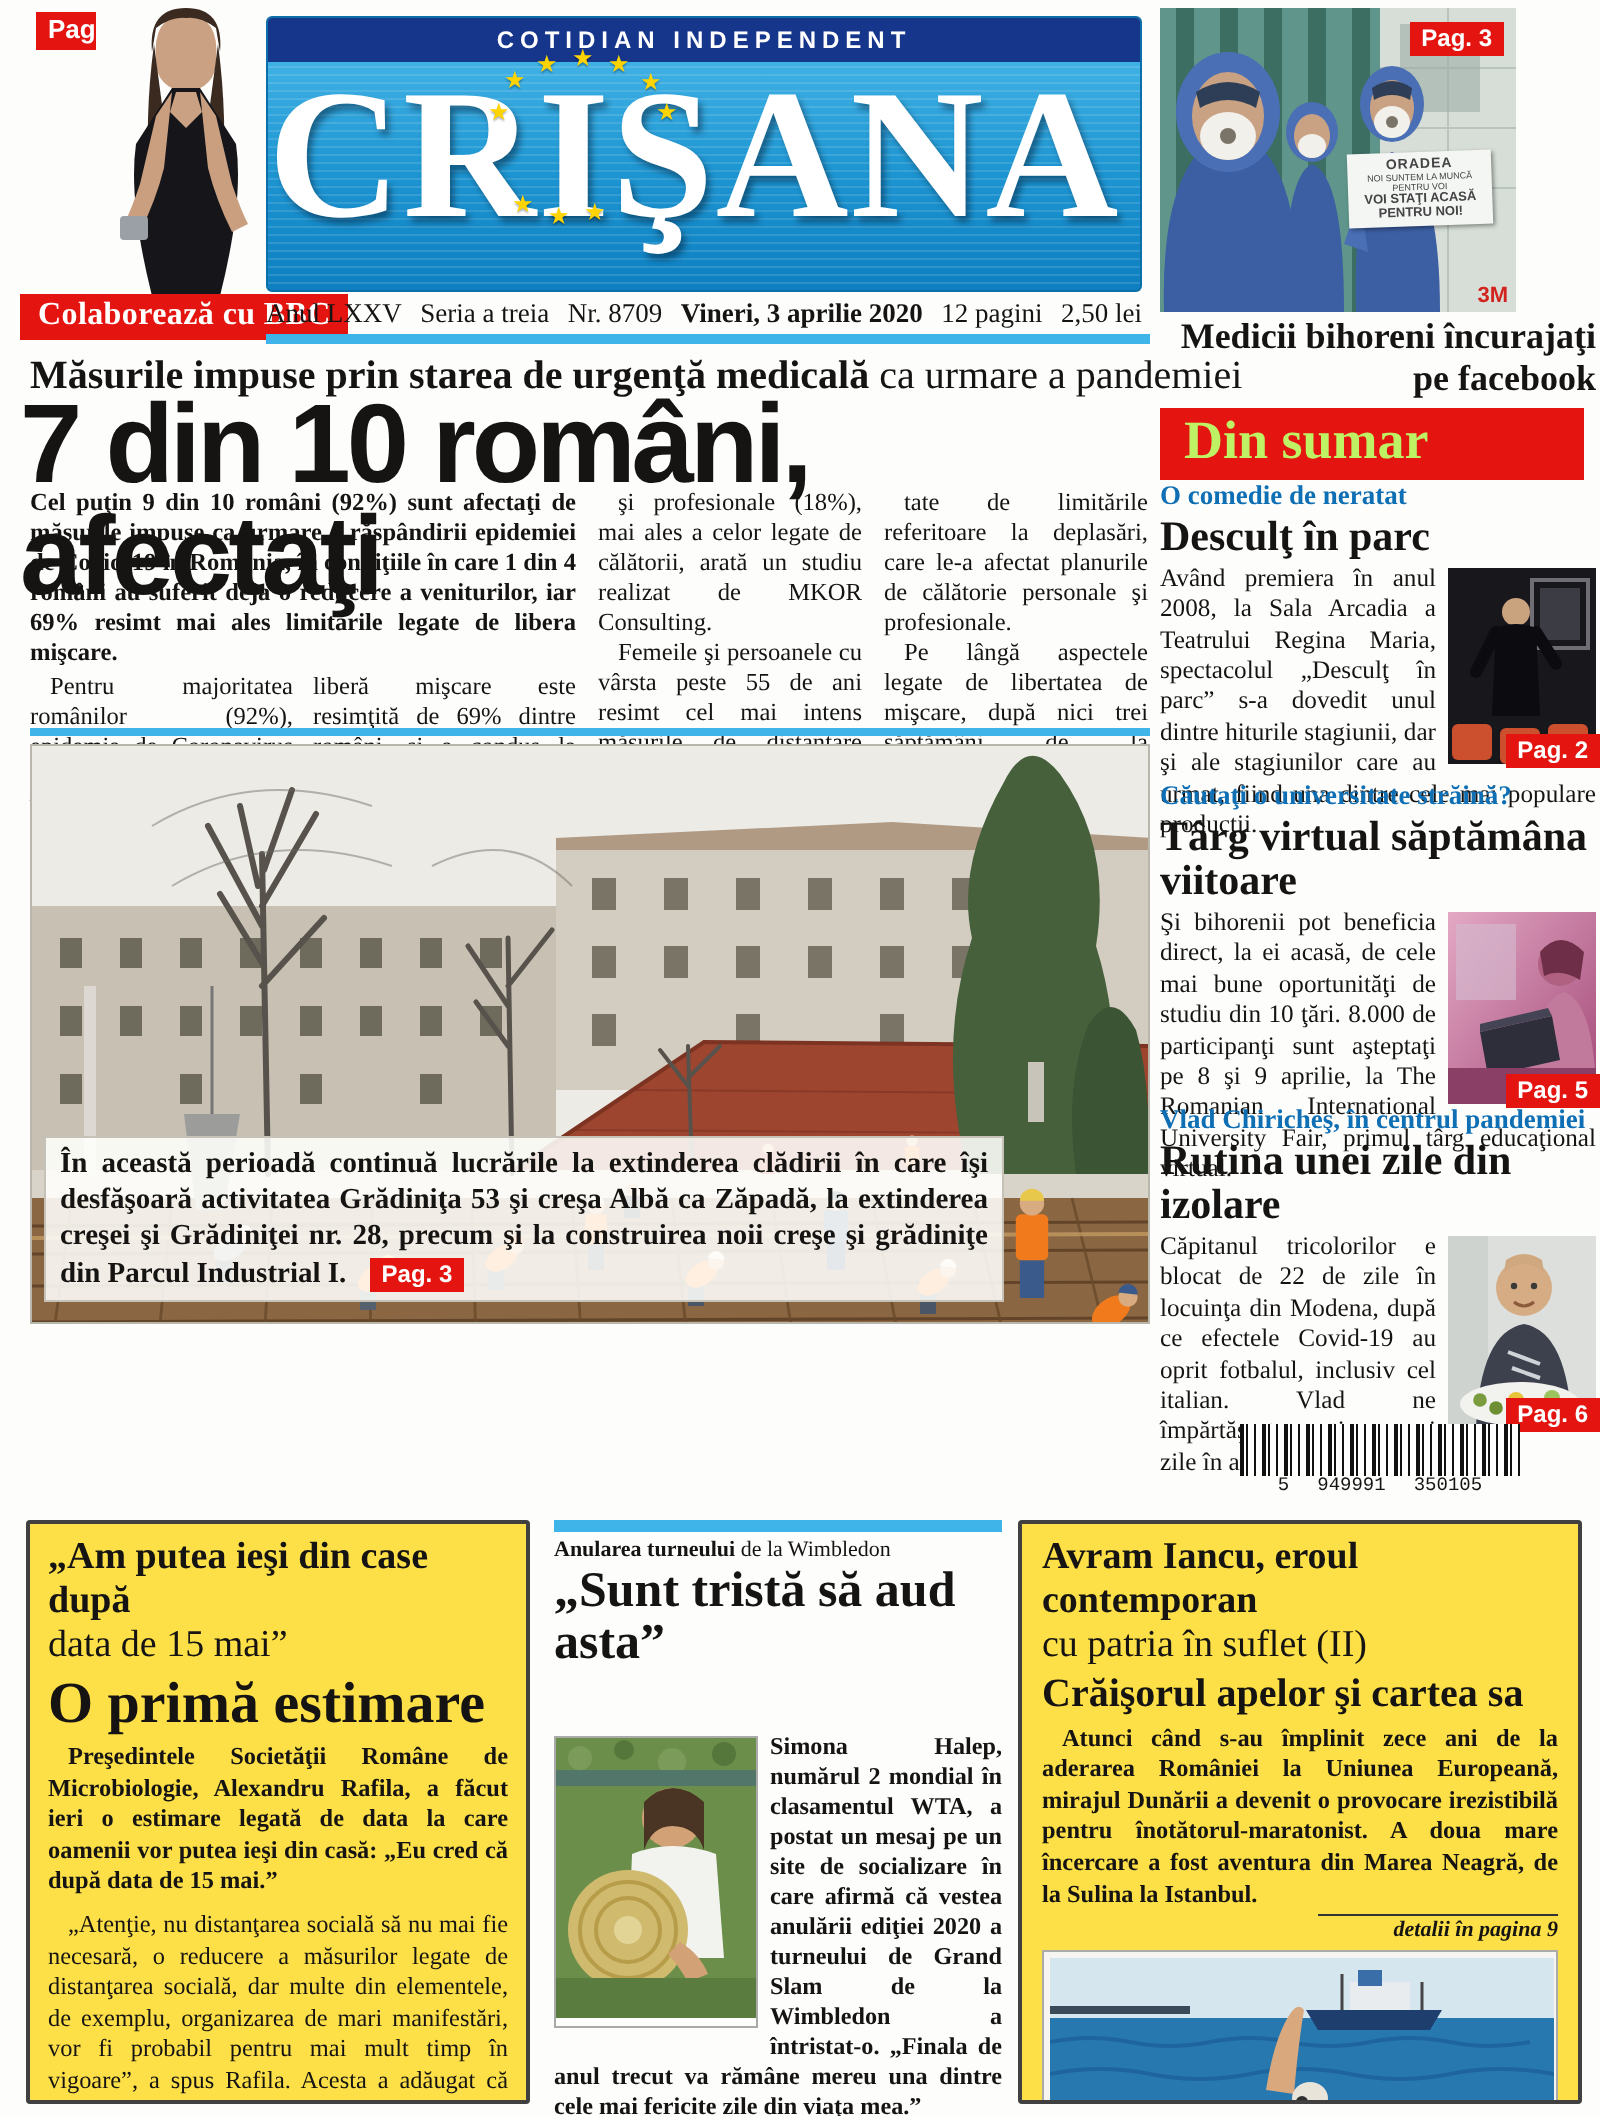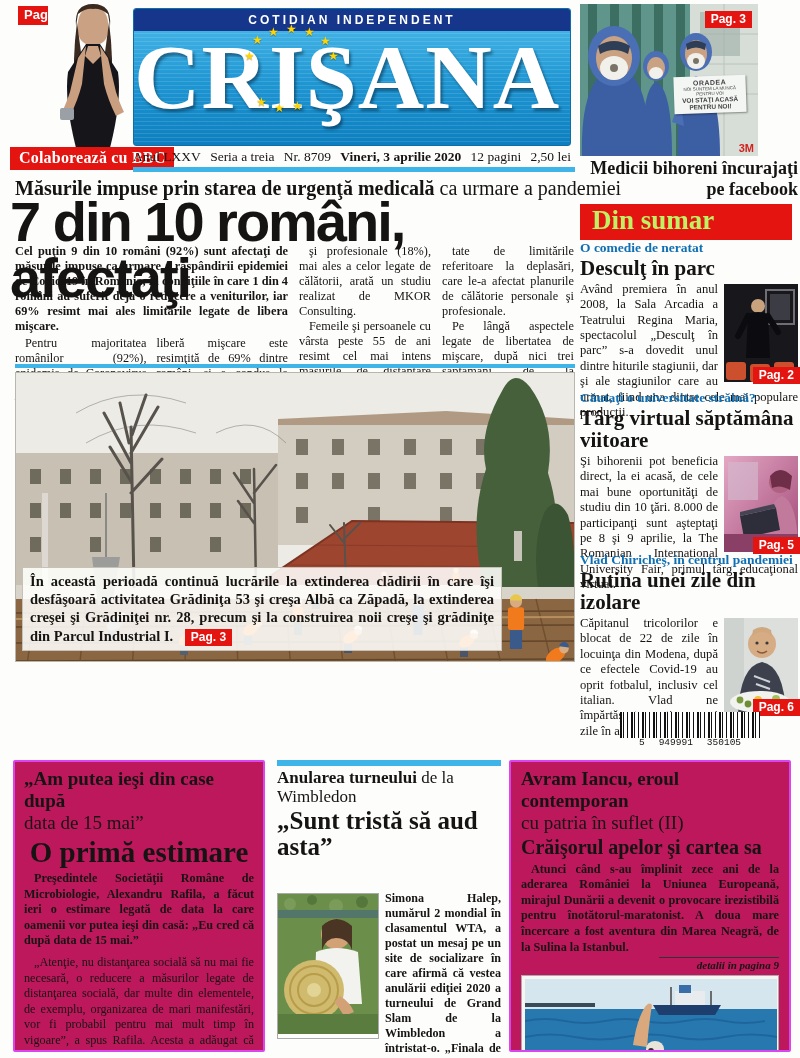--- a/index.html
+++ b/index.html
@@ -103,32 +103,32 @@
   .side-fig { float:right; position:relative; margin:2px 0 2px 6px; }
   .side-fig .badge { position:absolute; right:-2px; bottom:2px; }
   .barcode-wrap { position:absolute; left:614px; top:712px; width:152px; text-align:center; }
   .bars {
     height:26px; margin:0 auto; width:140px;
     background:repeating-linear-gradient(90deg,#111 0 2px,#fff 2px 3px,#111 3px 4px,#fff 4px 7px,#111 7px 8px,#fff 8px 11px);
   }
   .bar-digits { display:flex; justify-content:center; gap:14px;
     font-family:"Liberation Mono", monospace; font-size:9.5px; margin-top:-1px; }
   
-  .box { position:absolute; border:2px solid #d946ef; border-radius:2px;
-    background:#be185d; overflow:hidden; }
+  .box { position:absolute; border:2px solid #404040; border-radius:2px;
+    background:#fde047; overflow:hidden; }
   .b-left { left:13px; top:760px; width:252px; height:292px; padding:6px 9px; }
   .b-kicker { font-size:19px; line-height:1.15; }
   .b-kicker b { font-weight:bold; }
-  .b-head { font-size:29px; font-weight:bold; line-height:1.05; margin:3px 0 4px;text-align:center; }
+  .b-head { font-size:29px; font-weight:bold; line-height:1.05; margin:3px 0 4px; }
   .b-lead { font-size:12.2px; font-weight:bold; text-align:justify; line-height:1.28; text-indent:10px; }
   .b-body { font-size:12.2px; text-align:justify; line-height:1.28; margin-top:6px; }
   .b-body p { text-indent:10px; }
   .b-mid { position:absolute; left:277px; top:760px; width:224px; height:292px; }
   .mid-bar { height:6px; background:#3eb4e8; margin-bottom:3px; }
-  .mid-kicker { font-size:17px; line-height:1.1; }
+  .mid-kicker { font-size:11px; line-height:1.1; }
   .mid-head { font-size:25px; font-weight:bold; line-height:1.02; margin:2px 0 4px; }
   .mid-body { font-size:12.1px; font-weight:bold; text-align:justify; line-height:1.24;margin-top:32px; }
   .mid-fig { float:left; margin:2px 6px 2px 0; border:1px solid #aaa; }
   .b-right { left:509px; top:760px; width:282px; height:292px; padding:6px 10px; }
   .r-kicker { font-size:19px; line-height:1.15; }
   .r-head { font-size:20px; font-weight:bold; line-height:1.05; margin:3px 0 4px; }
   .detail-mark { display:block; margin:2px 0 4px; font-size:11px; font-style:italic;
     font-weight:bold; text-align:right; border-top:1px solid #333; padding-top:1px;
     width:120px; margin-left:auto; }
   .r-photo { position:relative; border:1px solid #aaa; background:#f6f5f1; padding:3px; }

